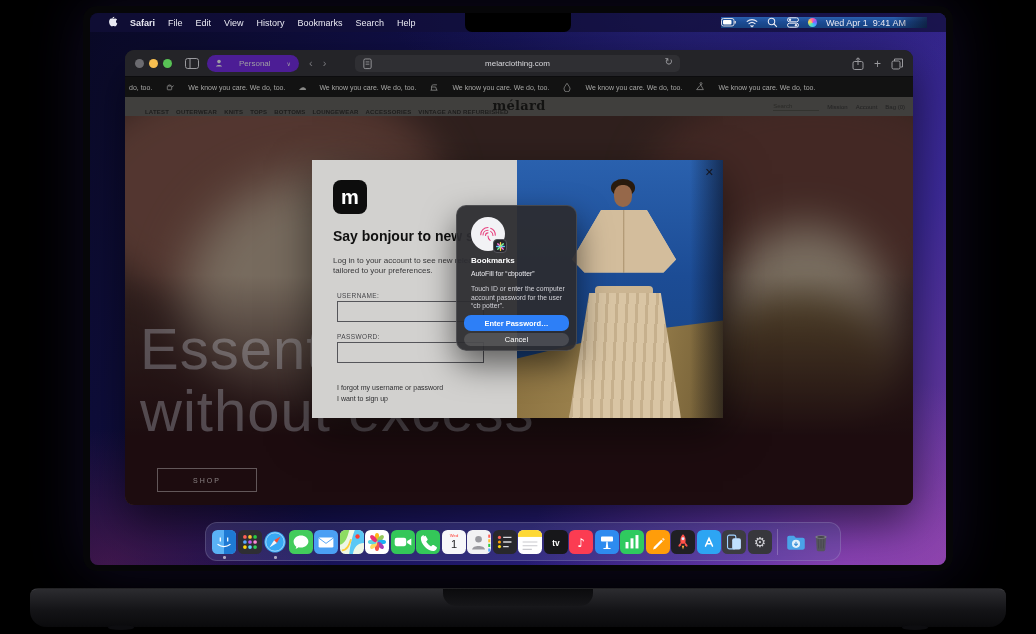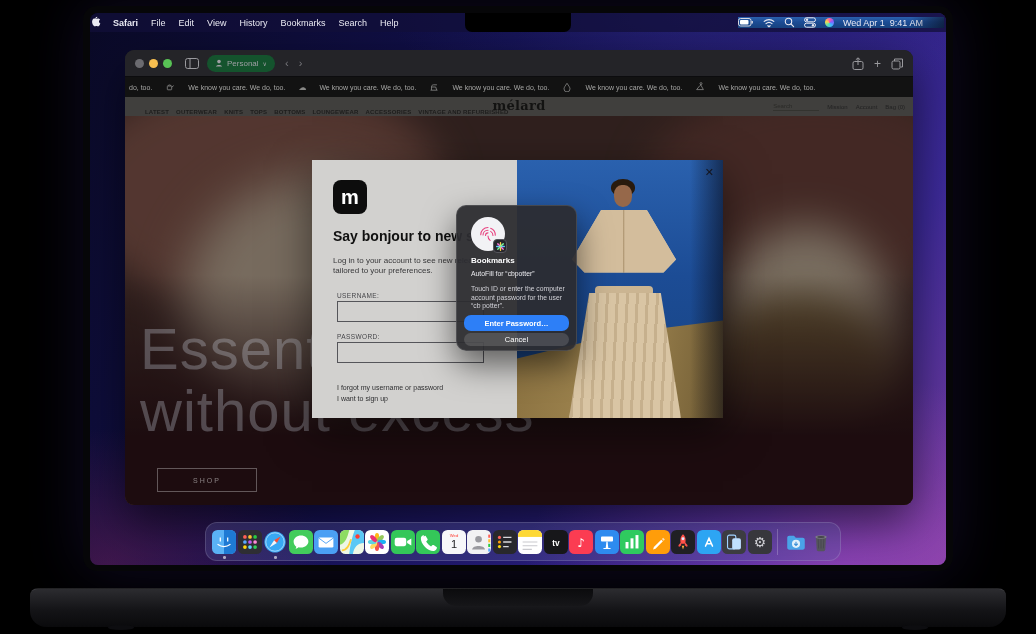--- a/index.html
+++ b/index.html
@@ -5,34 +5,34 @@
 *{margin:0;padding:0;box-sizing:border-box}
 html,body{width:1036px;height:634px;background:#000;overflow:hidden;font-family:"Liberation Sans",sans-serif}
 
 .laptop{position:absolute;left:83px;top:6px;width:870px;height:565px;background:#060608;border-radius:14px;padding:7px 7px 6px;box-shadow:0 0 60px rgba(70,45,160,.22)}
 .screen{position:relative;width:856px;height:552px;border-radius:8px;overflow:hidden;background:linear-gradient(118deg,#0a0a26 0%,#12104e 38%,#241b72 62%,#3c2a98 82%,#7a3fa2 100%)}
 .screen:after{content:"";position:absolute;inset:0;pointer-events:none;background:radial-gradient(60% 55% at 88% 100%,rgba(190,80,200,.45),transparent 62%),radial-gradient(42% 40% at 2% 100%,rgba(150,40,95,.35),transparent 62%),radial-gradient(50% 30% at 70% 0%,rgba(60,60,160,.25),transparent 70%)}
 .base{position:absolute;left:30px;top:588px;width:976px;height:39px;background:linear-gradient(#2c2c30,#141417 55%,#0a0a0c);border-radius:8px 8px 16px 16px;border-top:1px solid rgba(255,255,255,.10)}
 .scoop{position:absolute;left:413px;top:0;width:150px;height:17px;background:linear-gradient(#0b0b0d,#161619);border-radius:0 0 13px 13px}
 .foot{position:absolute;bottom:-3px;width:26px;height:5px;background:#0d0d10;border-radius:50%}
 
-.menubar{position:absolute;z-index:30;left:0;top:0;width:100%;height:19px;background:rgba(17,15,56,.74);display:flex;align-items:center;padding:0 2px;color:#e9e9f2;font-size:9px}
+.menubar{position:absolute;z-index:30;left:0;top:0;width:100%;height:19px;background:rgba(17,15,56,.74);display:flex;align-items:center;padding:0 19px;color:#e9e9f2;font-size:9px}
 .menubar .mi{margin-right:13px;white-space:nowrap}
 .menubar .appname{font-weight:bold}
 .mright{margin-left:auto;display:flex;align-items:center;gap:9px}
 .clock{display:flex;gap:5px;white-space:nowrap}
 .notch{position:absolute;z-index:31;left:375px;top:0;width:106px;height:19px;background:#000;border-radius:0 0 7px 7px}
 .siri{width:9px;height:9px;border-radius:50%;background:conic-gradient(#ff5fa2,#8a5cff,#3fb6ff,#58e6b0,#ffd24a,#ff5fa2)}
 
 .window{position:absolute;z-index:10;left:35px;top:37px;width:788px;height:455px;border-radius:9px;overflow:hidden;background:#1f1f22;box-shadow:0 18px 45px rgba(0,0,0,.55)}
 .toolbar{position:relative;height:27px;background:#242428;border-bottom:1px solid #0c0c0e;display:flex;align-items:center;padding:0 10px}
 .tl{width:9px;height:9px;border-radius:50%;margin-right:5px}
 .tl1{background:#6b6b70}.tl2{background:#f6be50}.tl3{background:#58c255}
 .tbtn{display:flex;align-items:center;justify-content:center;color:#9a9a9e;margin-left:8px}
-.pill{display:flex;align-items:center;gap:4px;height:17px;padding:0 8px;margin-left:8px;background:#14532d;border-radius:9px;color:#9f9fa4;font-size:8px}
+.pill{display:flex;align-items:center;gap:16px;height:17px;padding:0 8px;margin-left:8px;background:#4c1d95;border-radius:9px;color:#9f9fa4;font-size:8px}
 .navarrow{font-size:11px;color:#77777c;margin-left:10px}
 .urlbar{position:absolute;left:230px;top:5px;width:325px;height:17px;background:#2f2f33;border-radius:5px;display:flex;align-items:center;justify-content:center;color:#d8d8dc;font-size:8px}
 .urlbar .pgicon{position:absolute;left:7px;top:3px}
 .urlbar .reload{position:absolute;right:7px;top:1px;font-size:10px;color:#9a9a9e}
 .tright{position:absolute;right:10px;top:0;height:27px;display:flex;align-items:center;gap:10px;color:#9a9a9e}
 .plus{font-size:12px;line-height:10px}
 
 .sbanner{height:20px;background:#121212;display:flex;align-items:center;gap:13px;white-space:nowrap;overflow:hidden;color:#a6a6a4;font-size:7px;padding-left:4px}
 .sbanner svg,.sbanner .cld{flex:none;opacity:.8}
 .cld{font-size:8px}
@@ -154,20 +154,28 @@
       <span class="pill">
         <svg width="8" height="8" viewBox="0 0 8 8">
               <circle cx="4" cy="2.6" r="1.8" fill="#9f9fa4"></circle>
               <path d="M.8 7.6c.4-2.2 6-2.2 6.4 0z" fill="#9f9fa4"></path>
             </svg>
         <span>Personal</span>
         <span style="font-size:6px">∨</span>
       </span>
       <span class="navarrow">‹</span>
       <span class="navarrow">›</span>
+      <span class="urlbar">
+        <svg class="pgicon" width="11" height="12" viewBox="0 0 12 13">
+              <rect x="2" y="1" width="8" height="10.5" rx="1.5" fill="none" stroke="#9a9a9e" stroke-width="1"></rect>
+              <path d="M4 4.2h4M4 6.7h4" stroke="#9a9a9e" stroke-width="0.9"></path>
+            </svg>
+        <span>melarclothing.com</span>
+        <span class="reload">↻</span>
+      </span>
       <span class="tright">
         <svg width="12" height="13" viewBox="0 0 12 13">
               <g fill="none" stroke="#9a9a9e" stroke-width="1">
                 <rect x="1" y="4.5" width="10" height="8" rx="1.6"></rect>
                 <path d="M6 1v7M3.8 2.8L6 .8l2.2 2"></path>
               </g>
             </svg>
         <span class="plus">+</span>
         <svg width="12" height="12" viewBox="0 0 12 12">
               <g fill="none" stroke="#9a9a9e" stroke-width="1">

